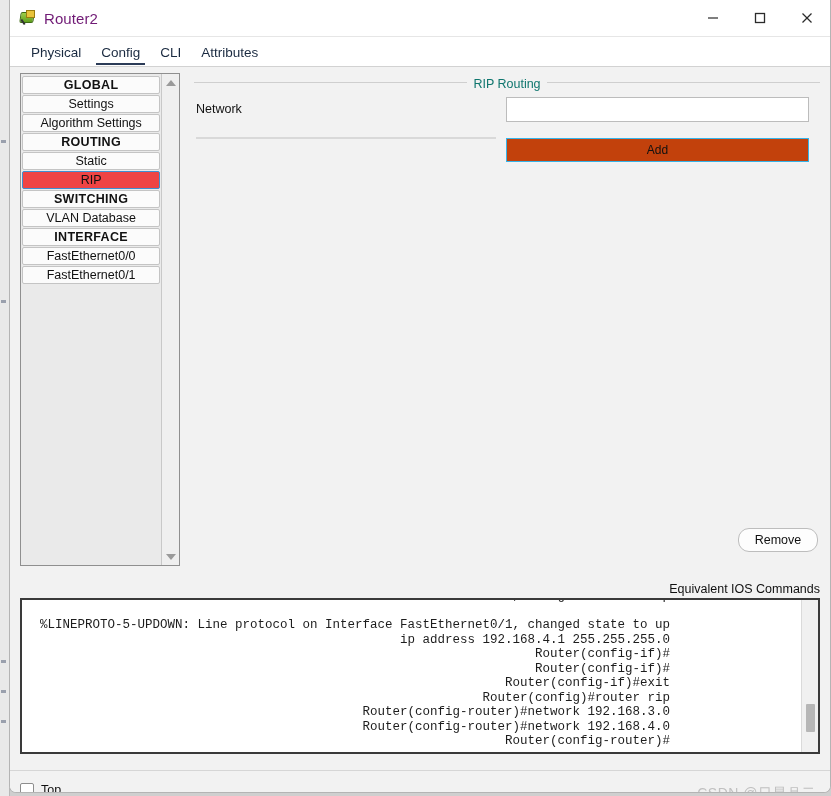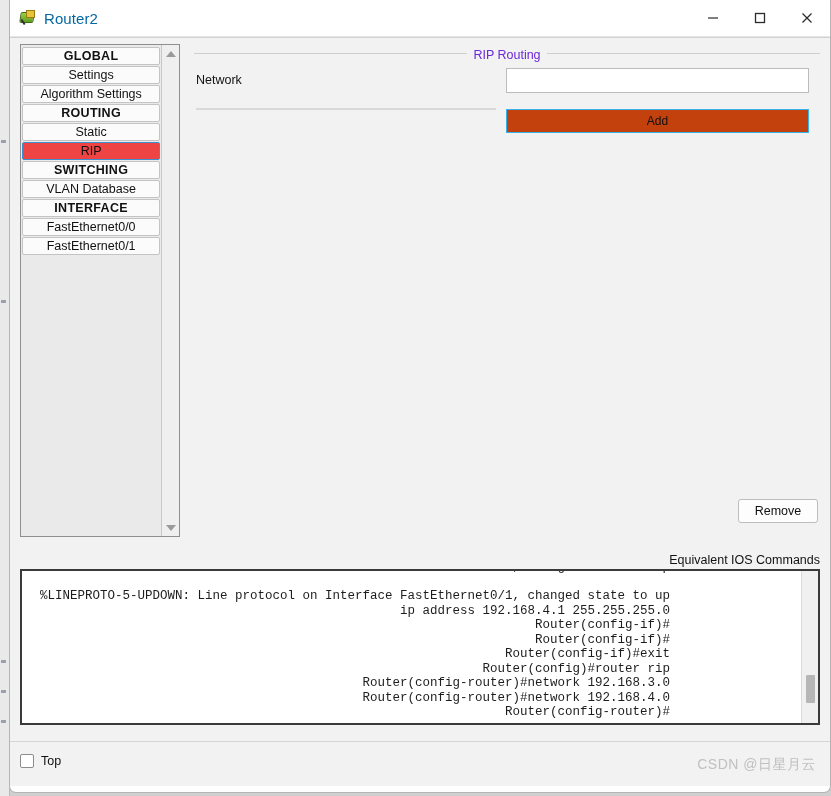--- a/index.html
+++ b/index.html
@@ -82,21 +82,21 @@
     border: 1px solid #9a7c10;
   }
   .app-icon .ic-stem {
     position: absolute; left: 4px; top: 10px;
     width: 2px; height: 6px;
     background: #333;
     transform: rotate(-35deg);
   }
   #title-text {
     font-size: 15px;
-    color: #0369a1;
+    color: #701a75;
     letter-spacing: 0.1px;
   }
   .winbtns {
     position: absolute;
     right: 0; top: 0;
     height: 36px;
     display: flex;
   }
   .winbtn {
     width: 47px; height: 36px;
@@ -210,21 +210,21 @@
   #rip-pane {
     position: absolute;
     left: 184px;
     top: 6px;
     right: 10px;
     height: 493px;
   }
   #rip-title {
     text-align: center;
     font-size: 12.5px;
-    color: #6d28d9;
+    color: #0f766e;
     padding-top: 4px;
     position: relative;
   }
   #rip-title::before {
     content: "";
     position: absolute;
     left: 0; right: 0; top: 9px;
     height: 1px;
     background: #cfcfcf;
     z-index: 0;
@@ -317,21 +317,21 @@
   }
   .tbl tr:first-child td { border-top: 1px solid #d6d6d6; }
   #remove-btn {
     position: absolute;
     right: 2px;
     top: 455px;
     width: 80px;
     height: 24px;
     background: #fdfdfd;
     border: 1px solid #bdbdbd;
-    border-radius: 3px;
+    border-radius: 11px;
     font-family: "Liberation Sans", sans-serif;
     font-size: 12.5px;
     color: #111;
     cursor: pointer;
   }
 
   
   #ios-wrap {
     position: relative;
     background: #f2f2f2;
@@ -449,20 +449,34 @@
         </div>
         <div class="winbtn">
           <svg width="14" height="14" viewBox="0 0 14 14">
             <line x1="2.5" y1="2.5" x2="11.5" y2="11.5" stroke="#2b2b2b" stroke-width="1.3"></line>
             <line x1="11.5" y1="2.5" x2="2.5" y2="11.5" stroke="#2b2b2b" stroke-width="1.3"></line>
           </svg>
         </div>
       </div>
     </div>
 
+    <div id="tabbar">
+      <div class="tab">
+        <span>Physical</span>
+      </div>
+      <div class="tab active">
+        <span>Config</span>
+      </div>
+      <div class="tab">
+        <span>CLI</span>
+      </div>
+      <div class="tab">
+        <span>Attributes</span>
+      </div>
+    </div>
 
     <div id="config-body">
 
       <div id="sidebar">
         <div id="sidebar-list">
           <div class="side-item header">
             <span>GLOBAL</span>
           </div>
           <div class="side-item">
             <span>Settings</span>

